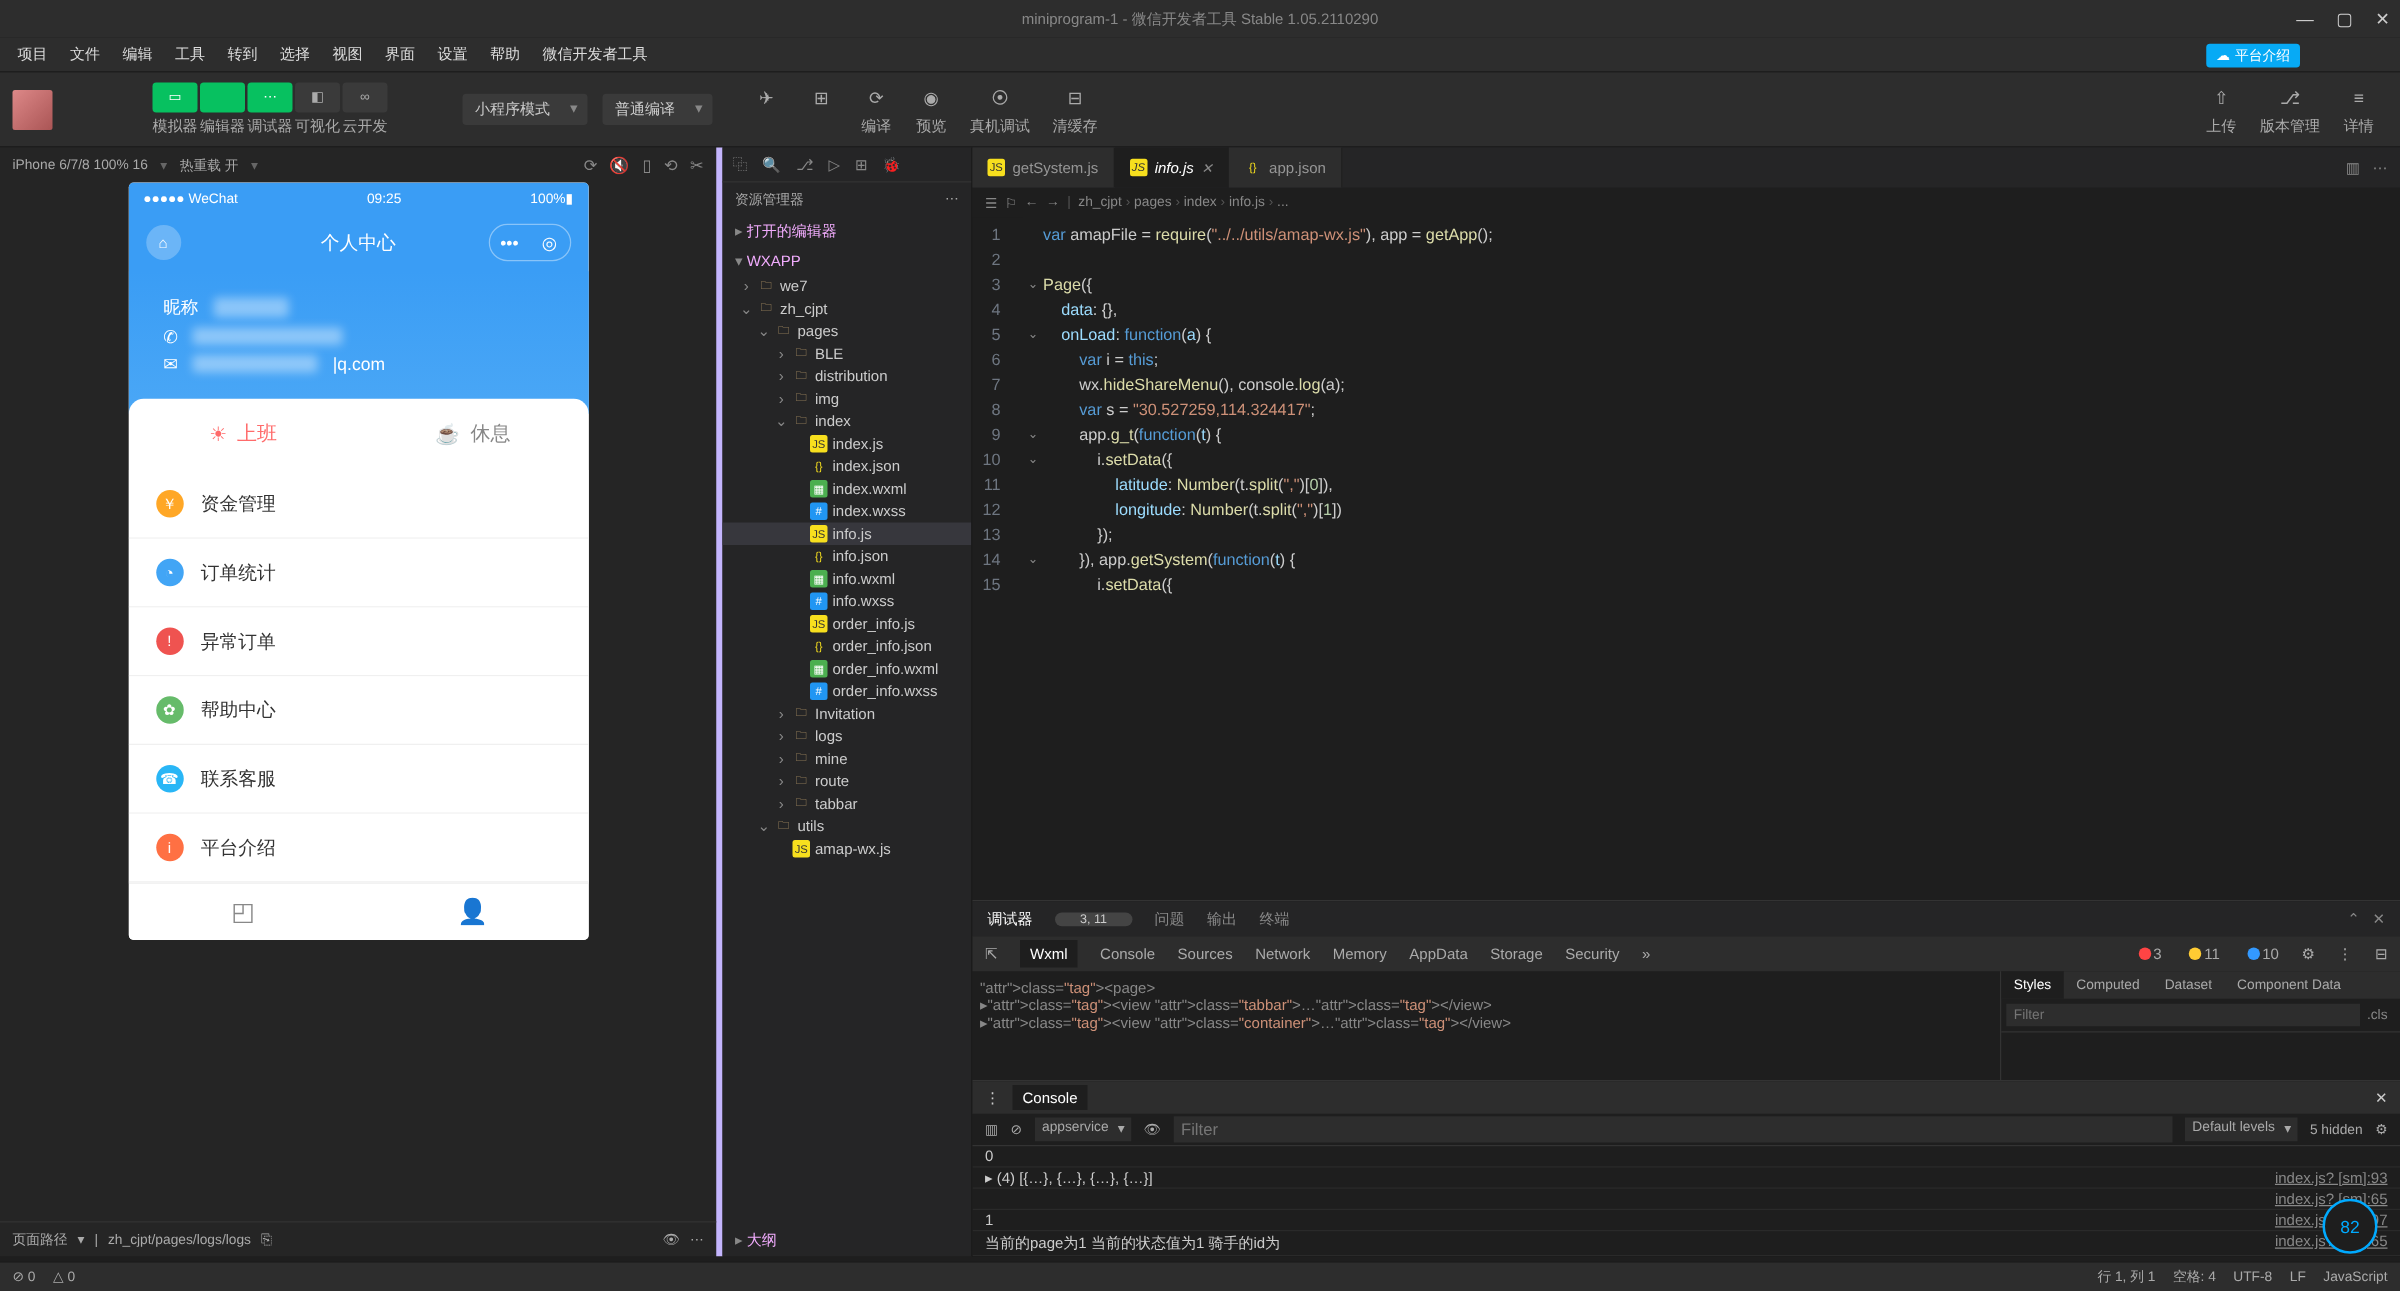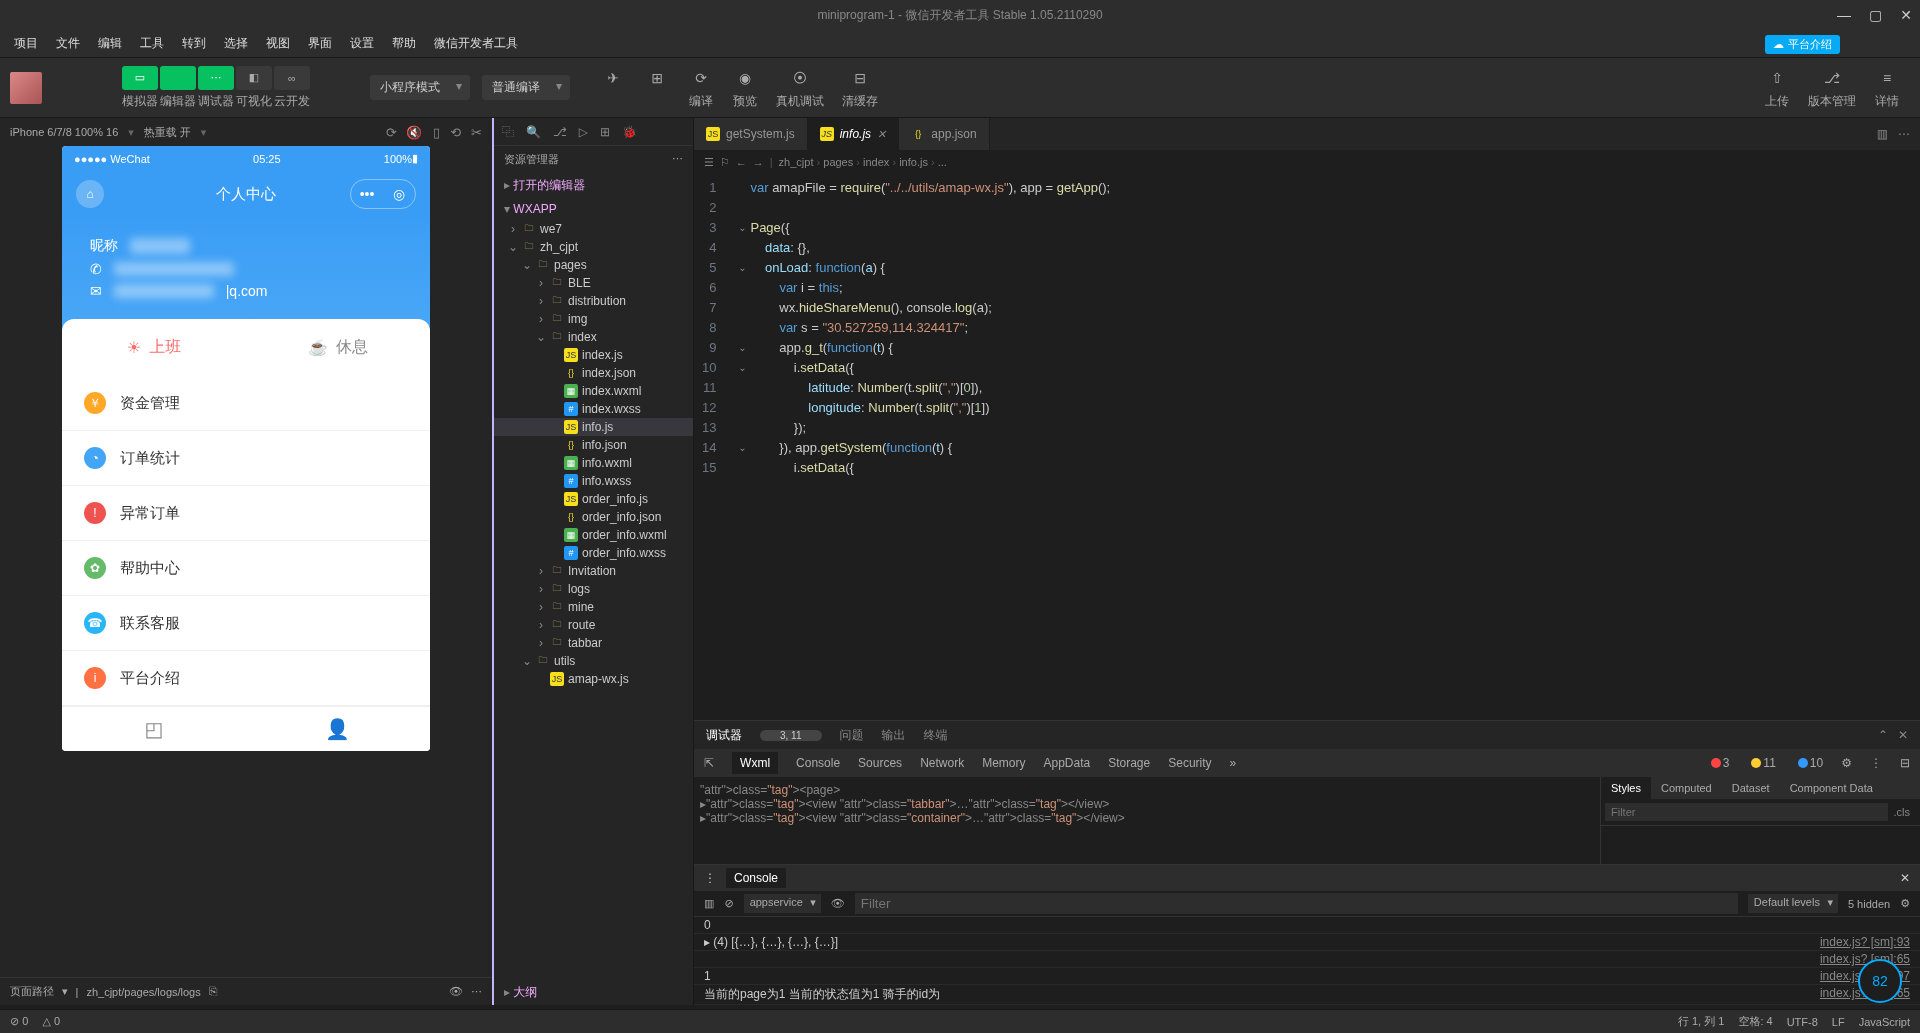--- a/index.html
+++ b/index.html
@@ -20,21 +20,21 @@
 .mode-label{font-size:12px;color:#aaa}
 .compile-sel{margin-left:60px;display:flex;align-items:center;gap:12px}
 .sel-box{background:#3a3a3a;padding:4px 30px 4px 10px;border-radius:3px;color:#ccc;position:relative;font-size:12px}
 .sel-box::after{content:"▾";position:absolute;right:8px;color:#888}
 .tb-icons{display:flex;gap:18px;margin-left:30px;align-items:flex-start}
 .tb-col{display:flex;flex-direction:column;align-items:center;gap:3px;color:#aaa}
 .tb-icon{width:26px;height:24px;display:flex;align-items:center;justify-content:center;font-size:14px;color:#aaa}
 .right-tb{margin-left:auto;display:flex;gap:18px;margin-right:10px}
 .upload-badge{position:absolute;top:35px;right:80px;background:#07aaf5;color:#fff;padding:2px 8px;border-radius:3px;font-size:11px;display:flex;align-items:center;gap:4px}
 .body{display:flex;height:calc(100% - 146px)}
-.sim-col{width:494px;background:#252525;display:flex;flex-direction:column;border-right:2px solid #c4b5fd}
+.sim-col{width:578px;background:#252525;display:flex;flex-direction:column;border-right:5px solid #c4b5fd}
 .sim-header{height:28px;display:flex;align-items:center;padding:0 10px;gap:10px;color:#aaa;font-size:11px}
 .sim-header .spacer{flex:1}
 .sim-hicon{color:#888;font-size:13px}
 .phone{margin:0 auto;width:368px;background:#fff;border-radius:4px;overflow:hidden;color:#333}
 .phone-top{background:#3a9df5;color:#fff}
 .status-bar{display:flex;align-items:center;padding:6px 12px;font-size:11px}
 .status-bar .spacer{flex:1}
 .nav-bar{display:flex;align-items:center;padding:8px 14px;position:relative}
 .nav-home{width:28px;height:28px;background:rgba(255,255,255,.25);border-radius:50%;display:flex;align-items:center;justify-content:center}
 .nav-title{position:absolute;left:50%;transform:translateX(-50%);font-size:15px}
@@ -229,21 +229,21 @@
    <span class="sim-hicon">🔇</span>
    <span class="sim-hicon">▯</span>
    <span class="sim-hicon">⟲</span>
    <span class="sim-hicon">✂</span>
   </div>
   <div class="phone">
    <div class="phone-top">
     <div class="status-bar">
      <span>●●●●● WeChat</span>
      <span class="spacer"></span>
-     <span>05:25</span>
+     <span>09:25</span>
      <span class="spacer"></span>
      <span>100%</span>
      <span> ▮</span>
     </div>
     <div class="nav-bar">
      <div class="nav-home">⌂</div>
      <div class="nav-title">个人中心</div>
      <div class="nav-caps">
       <div class="capgrp">
        <div class="cap">•••</div>

